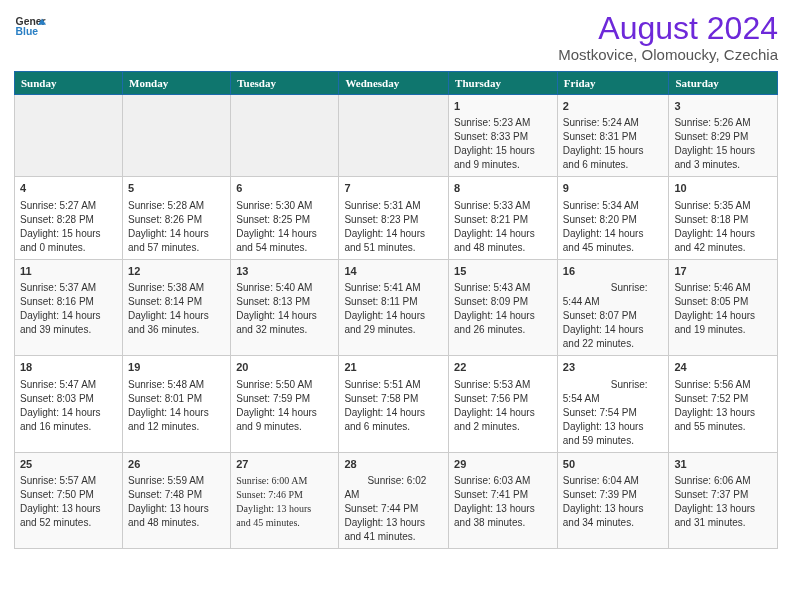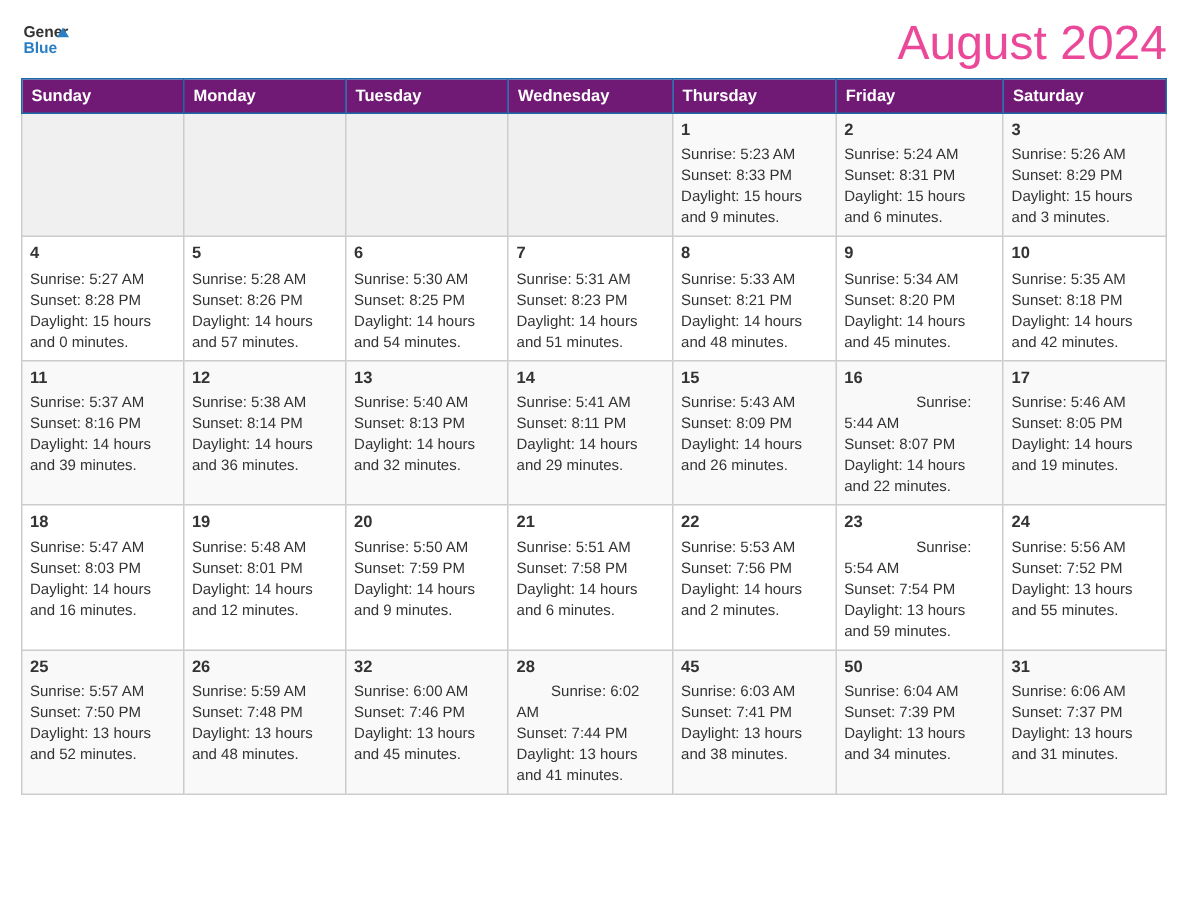--- a/index.html
+++ b/index.html
@@ -29,41 +29,42 @@
     .logo-icon {
       width: 32px;
       height: 28px;
     }
     .title-block {
       text-align: right;
     }
     .month-title {
       font-size: 32px;
       font-weight: normal;
-      color: #ec4899;
+      color: #6d28d9;
       line-height: 1;
     }
     .location {
       font-size: 15px;
       color: #555;
       margin-top: 2px;
     }
     .calendar {
       width: 100%;
       border-collapse: collapse;
       font-size: 10.5px;
     }
     .calendar thead th {
-      background: #701a75;
+      background: #0f766e;
       color: #fff;
       text-align: left;
       padding: 5px 6px;
       font-size: 11px;
       font-weight: bold;
       border: 1px solid #1a6aaa;
+      font-family: Liberation Serif, serif;
     }
     .calendar tbody td {
       border: 1px solid #ccc;
       vertical-align: top;
       padding: 4px 5px;
       width: 113px;
       height: 78px;
       background: #fff;
       color: #333;
       font-size: 10px;
@@ -98,20 +99,21 @@
   <div class="header">
     <div class="logo">
       <svg class="logo-icon" viewBox="0 0 40 35" xmlns="http://www.w3.org/2000/svg">
         <text x="2" y="16" font-size="13" font-weight="bold" fill="#333" font-family="Arial">General</text>
         <text x="2" y="29" font-size="13" font-weight="bold" fill="#2a7fc4" font-family="Arial">Blue</text>
         <polygon points="35,8 40,16 30,16" fill="#2a7fc4"></polygon>
       </svg>
     </div>
     <div class="title-block">
       <div class="month-title">August 2024</div>
+      <div class="location">Mostkovice, Olomoucky, Czechia</div>
     </div>
   </div>
 
   <table class="calendar">
     <thead>
       <tr id="header-row">
           <th>Sunday</th>
           <th>Monday</th>
           <th>Tuesday</th>
           <th>Wednesday</th>
@@ -231,29 +233,29 @@
         </tr>
         <tr>
           <td><span class="day-num">25</span><span style="white-space: pre-line;">Sunrise: 5:57 AM
 Sunset: 7:50 PM
 Daylight: 13 hours
 and 52 minutes.</span></td>
           <td><span class="day-num">26</span><span style="white-space: pre-line;">Sunrise: 5:59 AM
 Sunset: 7:48 PM
 Daylight: 13 hours
 and 48 minutes.</span></td>
-          <td><span class="day-num">32</span><span style="white-space: pre-line;">Sunrise: 6:00 AM
+          <td><span class="day-num">27</span><span style="white-space: pre-line; font-family: Liberation Serif, serif;">Sunrise: 6:00 AM
 Sunset: 7:46 PM
 Daylight: 13 hours
 and 45 minutes.</span></td>
           <td><span class="day-num">28</span><span style="white-space: pre-line; margin-left: 23px;">Sunrise: 6:02 AM
 Sunset: 7:44 PM
 Daylight: 13 hours
 and 41 minutes.</span></td>
-          <td><span class="day-num">45</span><span style="white-space: pre-line;">Sunrise: 6:03 AM
+          <td><span class="day-num">29</span><span style="white-space: pre-line;">Sunrise: 6:03 AM
 Sunset: 7:41 PM
 Daylight: 13 hours
 and 38 minutes.</span></td>
           <td><span class="day-num">50</span><span style="white-space: pre-line;">Sunrise: 6:04 AM
 Sunset: 7:39 PM
 Daylight: 13 hours
 and 34 minutes.</span></td>
           <td><span class="day-num">31</span><span style="white-space: pre-line;">Sunrise: 6:06 AM
 Sunset: 7:37 PM
 Daylight: 13 hours

